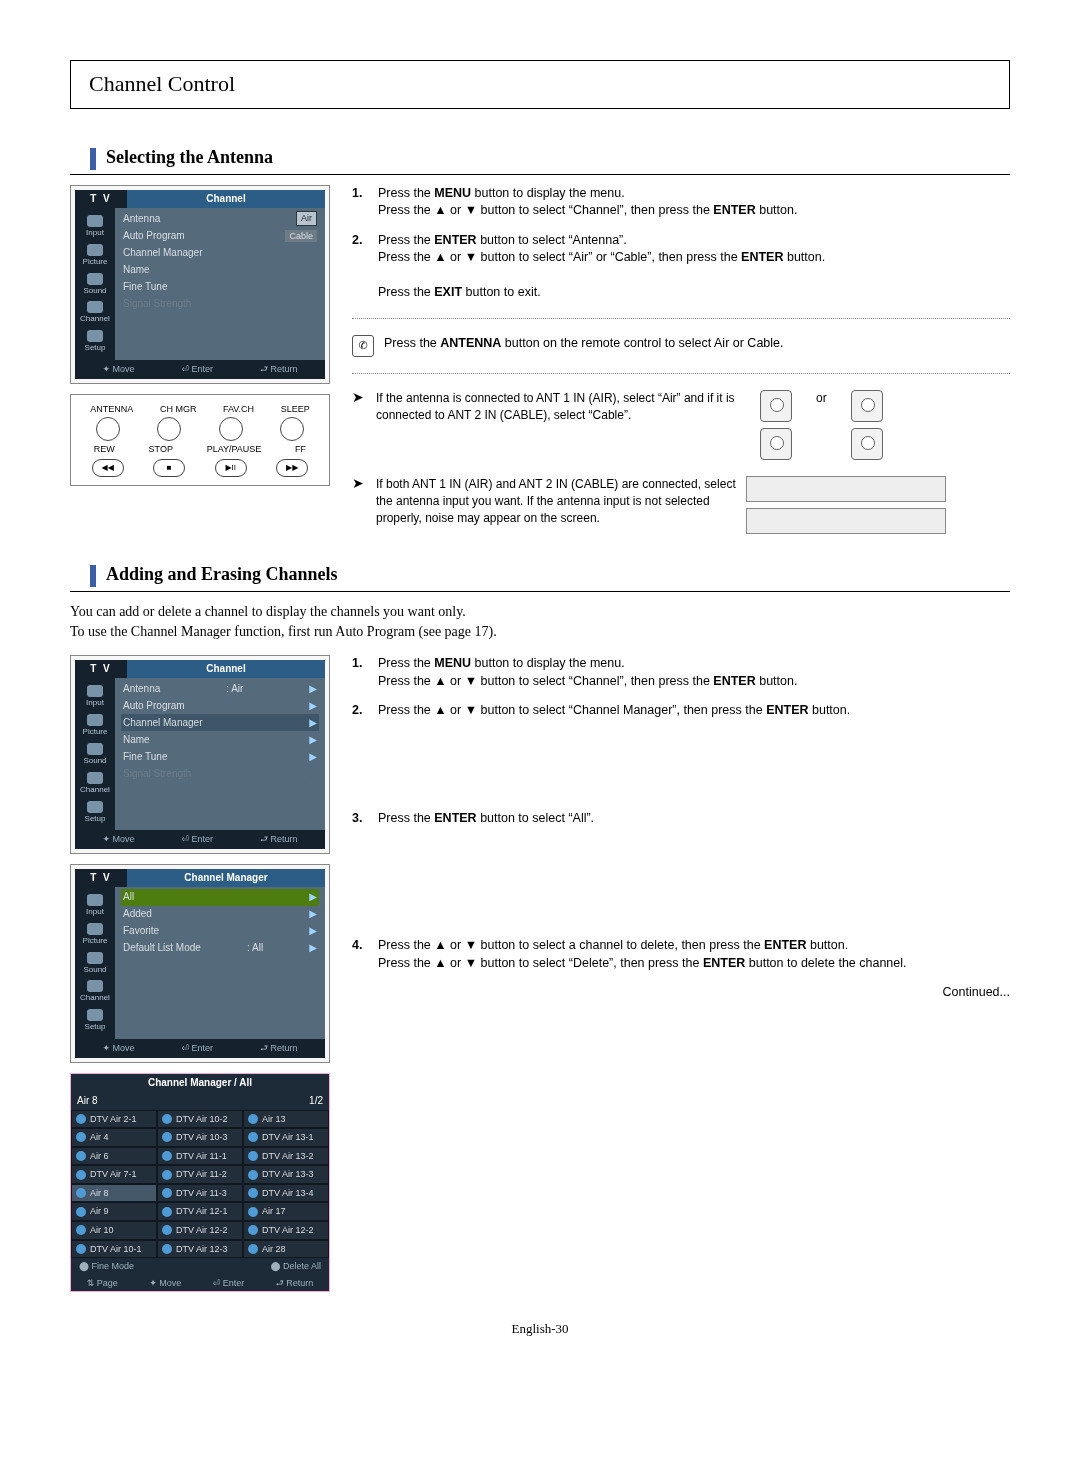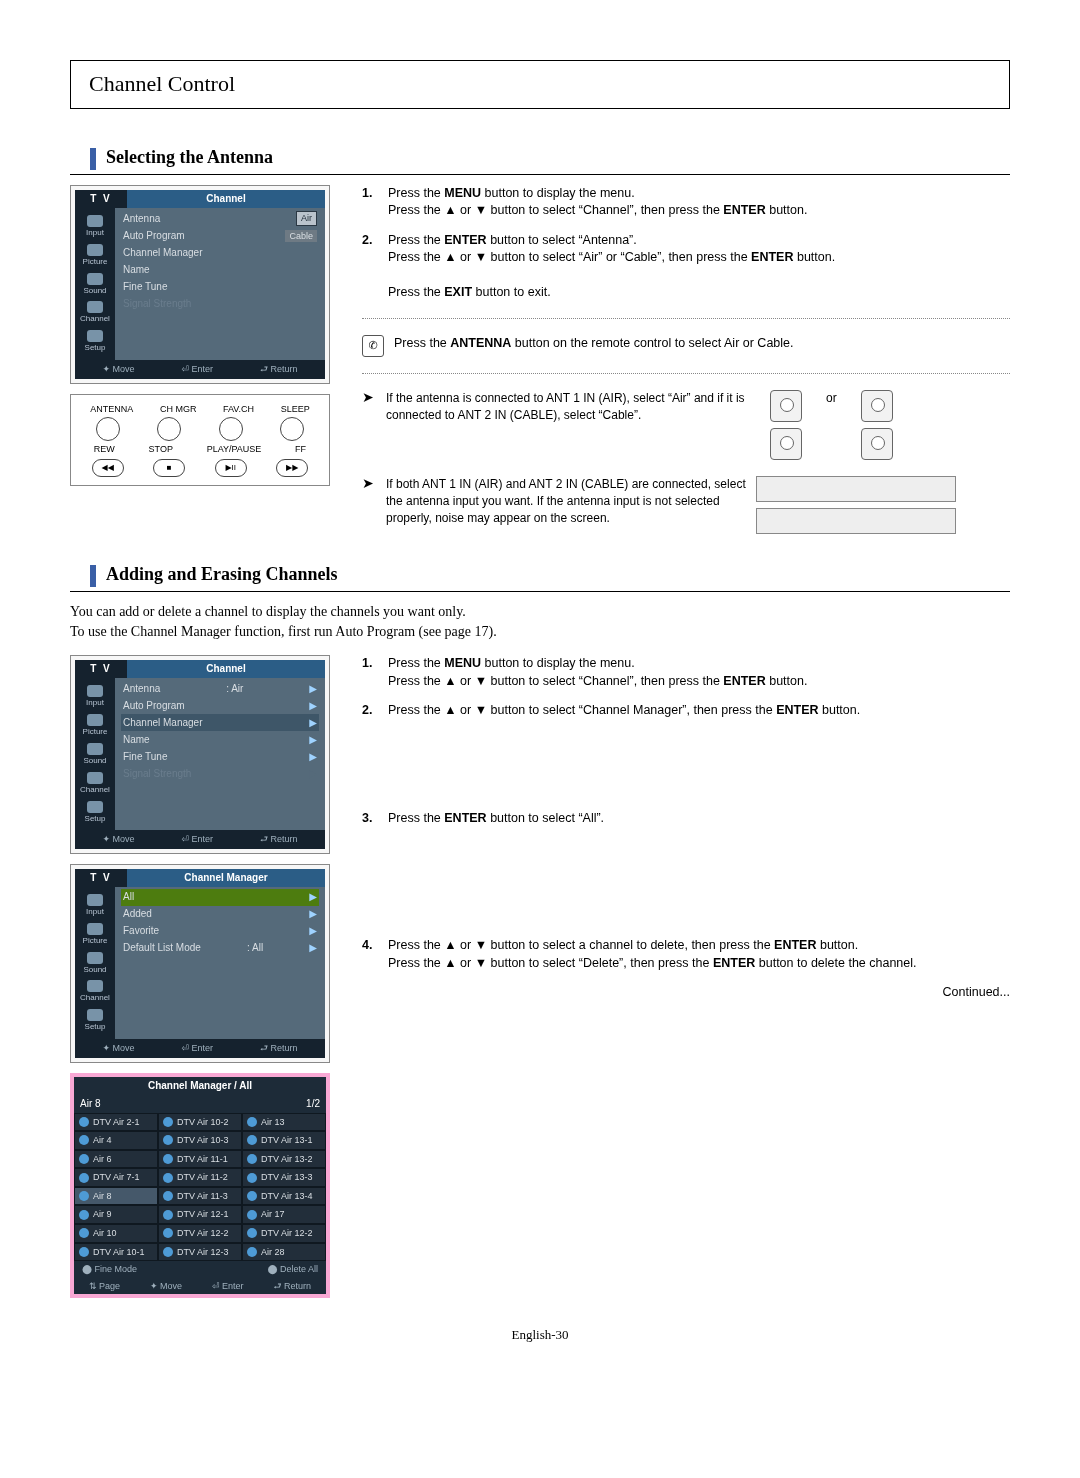--- a/index.html
+++ b/index.html
@@ -46,21 +46,21 @@
     font-size:18px;
     font-weight:bold;
   }
   .section-hr{
     border:0;
     border-top:1px solid #000;
     margin:0 0 10px 0;
   }
   .content-row{
     display:flex;
-    gap:32px;
+    gap:22px;
   }
   .left-col{
     width:260px;
     flex:0 0 260px;
   }
   .right-col{
     flex:1;
   }
   .screenshot-stack{
     display:flex;
@@ -228,21 +228,21 @@
   .jack{
     width:30px;height:30px;border:1px solid #666;border-radius:4px;position:relative;background:#f2f2f2;
   }
   .jack::after{
     content:"";position:absolute;left:9px;top:7px;width:12px;height:12px;border:1px solid #666;border-radius:50%;background:#fff;
   }
   .or-txt{font-size:12px;text-align:center;}
 
   
   .cm-panel{
-    border:4px solid #f9a8d4;
+    border:1px solid #f9a8d4;
     background:#0f1820;
     color:#d9dee3;
     font-size:10px;
     padding:0;
   }
   .cm-title{
     text-align:center;color:#fff;background:#1d2b38;padding:2px 0;font-weight:bold;
   }
   .cm-sel{background:#1d2b38;color:#fff;padding:2px 6px;font-size:10px;display:flex;justify-content:space-between;}
   .cm-grid{

